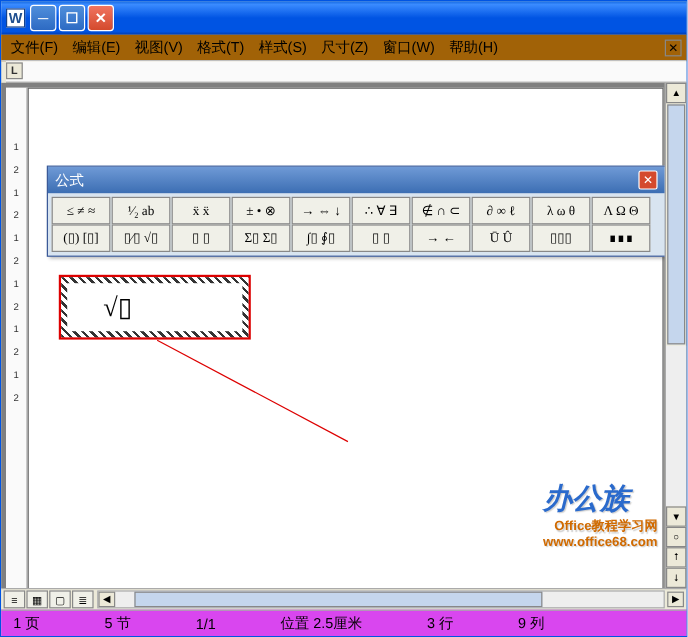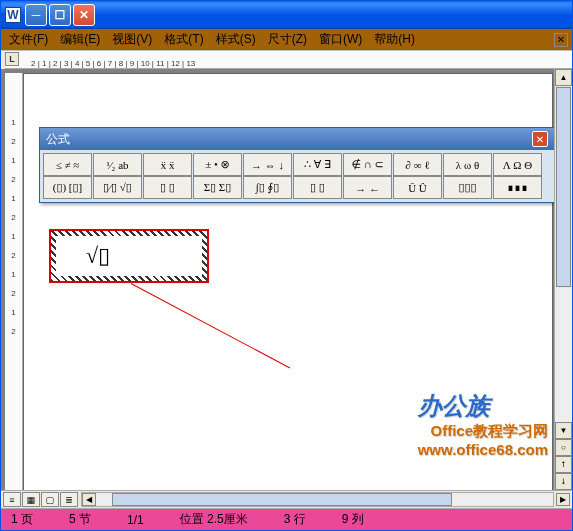--- a/index.html
+++ b/index.html
@@ -22,48 +22,48 @@
 .ruler-top { height: 18px; background: #fafafa; border-bottom: 1px solid #aaa; display: flex; align-items: flex-end; font-size: 8px; color: #333; margin-left: 4px; position: relative; }
 .ruler-top .marker { width: 14px; height: 14px; border: 1px solid #888; background: #ece9d8; display: flex; align-items: center; justify-content: center; font-weight: bold; position: absolute; left: 0; top: 1px; font-size: 9px; }
 .ruler-top .ticks { margin-left: 26px; letter-spacing: 0; white-space: nowrap; }
 
 .content-area { flex: 1; display: flex; position: relative; background: #808080; overflow: hidden; }
 .ruler-left { width: 18px; background: #fafafa; border-right: 1px solid #aaa; display: flex; flex-direction: column; align-items: center; font-size: 8px; color: #333; padding-top: 40px; margin: 4px 0 0 4px; }
 .ruler-left span { margin: 5px 0; }
 
 .page { position: absolute; left: 22px; top: 4px; width: 530px; height: 470px; background: #fff; border: 1px solid #666; }
 
-.equation-toolbar { position: absolute; left: 38px; top: 58px; width: 516px; background: #d8e4f0; border: 1px solid #3b5998; box-shadow: 2px 2px 3px rgba(0,0,0,0.3); }
+.equation-toolbar { position: absolute; left: 38px; top: 69px; width: 516px; background: #d8e4f0; border: 1px solid #3b5998; box-shadow: 2px 2px 3px rgba(0,0,0,0.3); }
 .eq-title { height: 22px; background: linear-gradient(to bottom, #6f9ad6, #3c6eb3); color: #fff; font-size: 12px; display: flex; align-items: center; padding: 0 6px; }
 .eq-title .eq-close { margin-left: auto; width: 16px; height: 16px; background: #d44a2d; border: 1px solid #fff; border-radius: 2px; display: flex; align-items: center; justify-content: center; font-size: 10px; cursor: pointer; }
 .eq-rows { padding: 3px; }
 .eq-row { display: flex; gap: 1px; }
 .eq-cell { width: 49px; height: 23px; background: #f0f0e8; border: 1px solid #888; display: flex; align-items: center; justify-content: center; font-size: 11px; cursor: pointer; font-family: "Times New Roman", serif; }
 
 .eqbox { position: absolute; left: 48px; top: 160px; width: 160px; height: 54px; border: 2px solid #d00; }
 .eqbox-inner { position: absolute; left: 0; top: 0; width: 156px; height: 50px; background: repeating-linear-gradient(45deg, #333 0, #333 2px, #fff 2px, #fff 5px); padding: 5px; }
 .eqbox-content { width: 146px; height: 40px; background: #fff; display: flex; align-items: center; justify-content: flex-start; padding-left: 30px; font-size: 22px; font-family: "Times New Roman", serif; }
 .eq-line { position: absolute; left: 130px; top: 214px; width: 180px; height: 1px; background: #d00; transform: rotate(28deg); transform-origin: left; }
 
 .annotation { position: absolute; left: 104px; top: 308px; color: #f00; font-size: 30px; font-family: "SimSun", Arial; }
 
 .vscroll { position: absolute; right: 0; top: 0; width: 18px; height: 100%; background: #ece9d8; border-left: 1px solid #aaa; display: flex; flex-direction: column; }
 .sc-btn { height: 17px; background: #ece9d8; border: 1px solid #888; display: flex; align-items: center; justify-content: center; font-size: 8px; cursor: pointer; }
 .vscroll .thumb { flex: 0 0 200px; background: #c5d6ed; border: 1px solid #888; margin: 1px; }
 .vscroll .track { flex: 1; background: #eee; }
 
 .watermark { position: absolute; right: 24px; bottom: 32px; color: #2a6acc; font-weight: bold; font-size: 24px; font-style: italic; font-family: "SimHei", sans-serif; text-shadow: 1px 1px 1px rgba(0,0,0,0.2); margin-left: 17px; }
-.watermark .sub { display: block; font-size: 15px; color: #d06a00; font-style: normal; text-align: right; }
+.watermark .sub { display: block; font-size: 11px; color: #d06a00; font-style: normal; text-align: right; }
 
 .viewbar { height: 18px; background: #ece9d8; border-top: 1px solid #aaa; display: flex; align-items: center; padding: 0 2px; }
 .view-btn { width: 18px; height: 15px; border: 1px solid #888; background: #f0f0e8; margin-right: 1px; display: flex; align-items: center; justify-content: center; font-size: 9px; cursor: pointer; }
 .hscroll-track { flex: 1; height: 15px; background: #eee; border: 1px solid #aaa; display: flex; align-items: center; margin: 0 2px; }
 .hscroll-thumb { width: 340px; height: 13px; background: #c5d6ed; border: 1px solid #888; margin-left: 16px; }
 
-.statusbar { height: 22px; background: #ec4899; border-top: 1px solid #aaa; display: flex; align-items: center; font-size: 12px; padding: 0 10px; gap: 36px; }
+.statusbar { height: 22px; background: #d946ef; border-top: 1px solid #aaa; display: flex; align-items: center; font-size: 12px; padding: 0 10px; gap: 54px; }
 </style>
 </head>
 <body>
 
 <div class="window">
   <div class="titlebar">
     <div class="app-icon">W</div>
     <div class="win-btns">
       <div class="win-btn min-btn">─</div>
       <div class="win-btn max-btn">☐</div>
@@ -78,21 +78,20 @@
     <span class="menu-item">格式(T)</span>
     <span class="menu-item">样式(S)</span>
     <span class="menu-item">尺寸(Z)</span>
     <span class="menu-item">窗口(W)</span>
     <span class="menu-item">帮助(H)</span>
     <div class="menu-close">✕</div>
   </div>
 
   <div class="ruler-top">
     <div class="marker">L</div>
-    <div class="ticks">2  | 1 | 2 | 3 | 4 | 5 | 6 | 7 | 8 | 9 | 10 | 11 | 12 | 13</div>
   </div>
 
   <div class="content-area">
     <div class="ruler-left">
       <span>1</span>
       <span>2</span>
       <span>1</span>
       <span>2</span>
       <span>1</span>
       <span>2</span>

